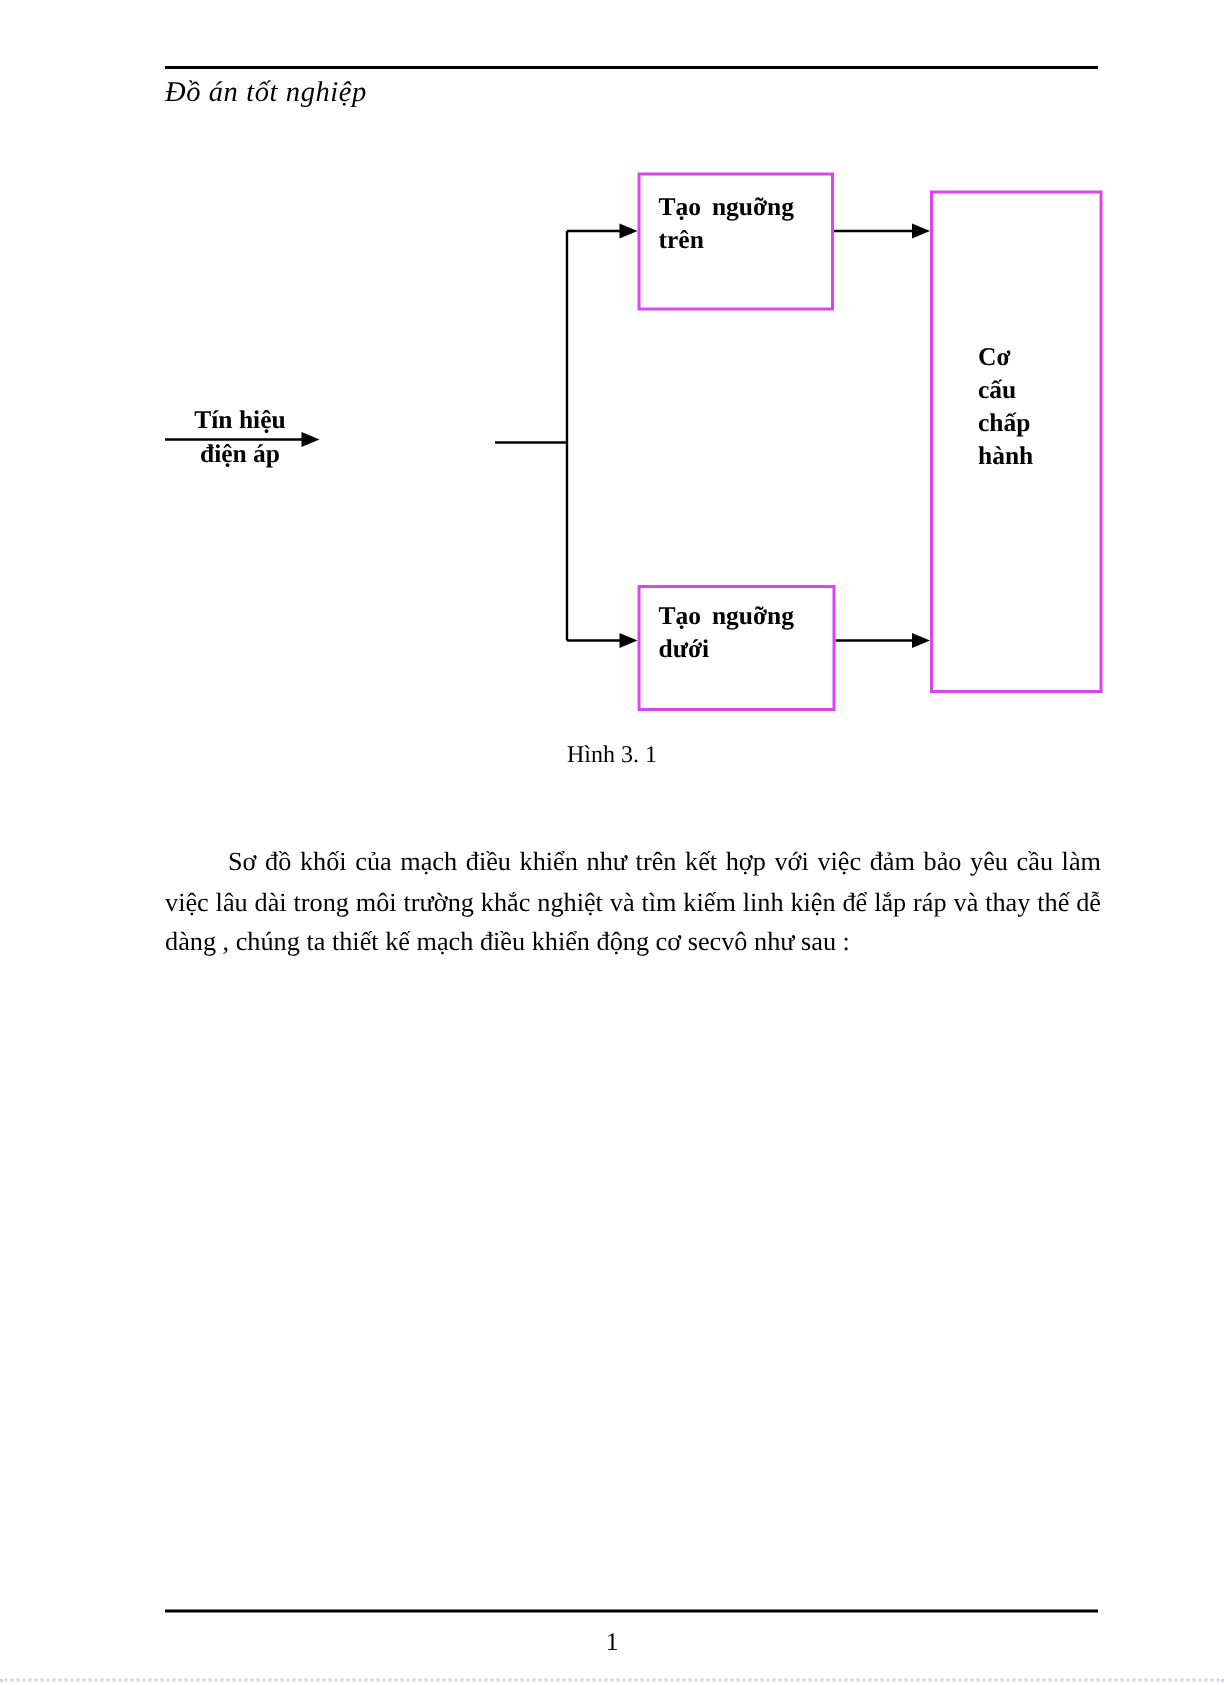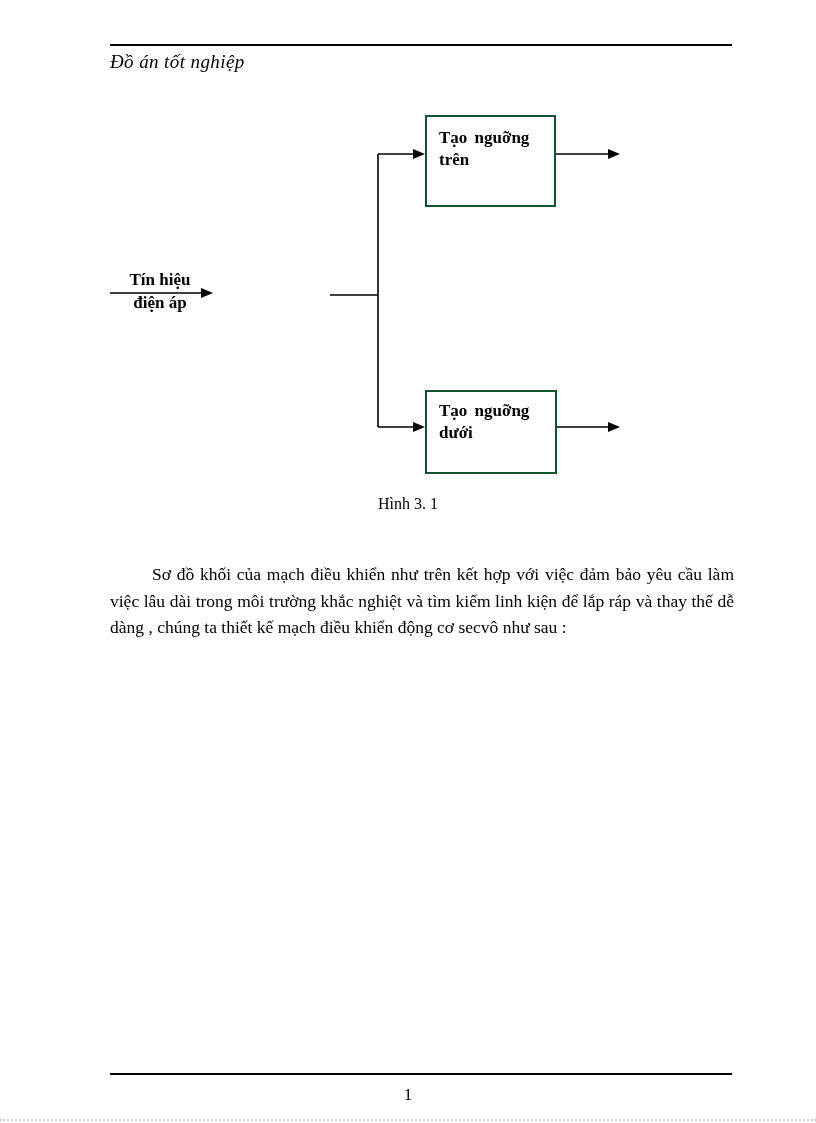--- a/index.html
+++ b/index.html
@@ -26,21 +26,21 @@
     .header-text {
       position: absolute;
       left: 110px;
       top: 51px;
       font-size: 19px;
       font-style: italic;
       letter-spacing: 0.4px;
     }
     .dbox {
       position: absolute;
-      border: 2px solid #14532d;
+      border: 2px solid #d946ef;
       background: #fff;
       font-weight: bold;
       font-size: 17px;
       line-height: 22px;
       word-spacing: 3px;
     }
     .box-upper   { left: 425px; top: 115px; width: 115px; height: 78px;  padding: 10px 0 0 12px; }
     .box-lower   { left: 425px; top: 390px; width: 116px; height: 72px;  padding: 8px 0 0 12px; }
     .box-amp     { left: 213px; top: 258px; width: 117px; height: 75px;  padding: 13px 0 0 0; text-align: center; }
     .box-actuator{ left: 620px; top: 127px; width: 111px; height: 331px; }
@@ -145,20 +145,28 @@
   <div class="dbox box-upper">
     <div>Tạo nguỡng</div>
     <div>trên</div>
   </div>
 
   <div class="dbox box-lower">
     <div>Tạo nguỡng</div>
     <div>dưới</div>
   </div>
 
+  <div class="dbox box-actuator">
+    <div class="actuator-text">
+      <div>Cơ</div>
+      <div>cấu</div>
+      <div>chấp</div>
+      <div>hành</div>
+    </div>
+  </div>
 
   <div class="caption">Hình 3. 1</div>
 
   <div class="body-paragraph">Sơ đồ khối của mạch điều khiển như trên kết hợp với việc đảm bảo yêu cầu làm việc lâu dài trong môi trường khắc nghiệt và tìm kiếm linh kiện để lắp ráp và thay thế dễ dàng , chúng ta thiết kế mạch điều khiển động cơ secvô như sau :</div>
 
   <div class="rule rule-bottom"></div>
   <div class="page-number">1</div>
 
   <div class="bottom-dotted"></div>
 

